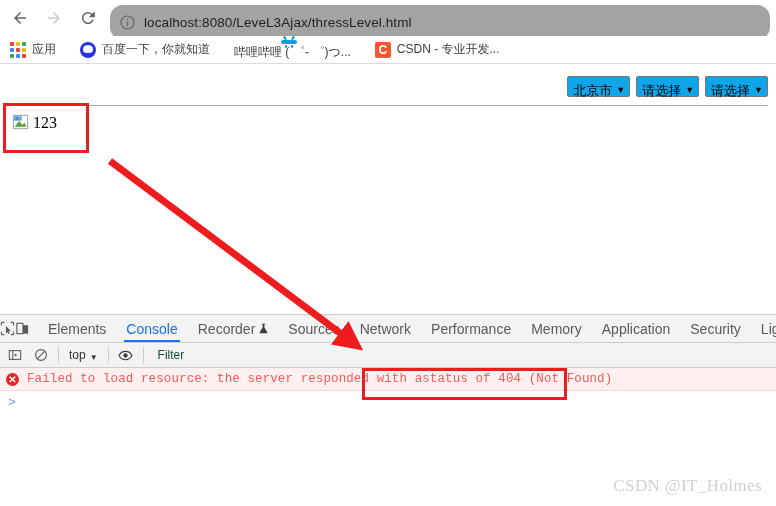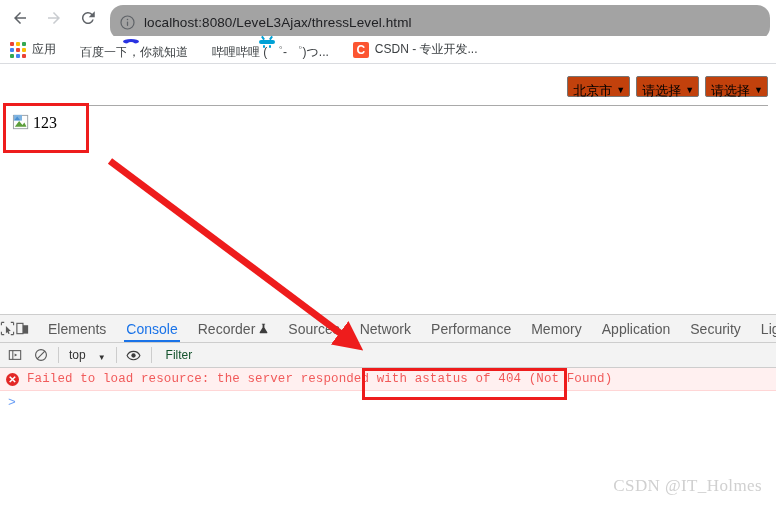--- a/index.html
+++ b/index.html
@@ -60,21 +60,21 @@
       font-weight:bold;line-height:16px;text-align:center;margin-right:6px;font-family:"Liberation Sans",sans-serif;}
 
   
   .page {
     position: absolute; left: 0; top: 64px; width: 776px; height: 250px;
     background: #ffffff; overflow: hidden;
   }
   .selects { position: absolute; right: 8px; top: 12px; display: flex; gap: 6px; }
   .sel {
     font-family: "Liberation Sans", sans-serif; font-size: 13px; color: #000;
-    background: #c2410c; border: 1px solid #767676; border-radius: 2px;
+    background: #0ea5e9; border: 1px solid #767676; border-radius: 2px;
     height: 21px; padding: 8px 4px 0 5px; display: flex; align-items: center; gap: 4px;
     line-height: 19px;
   }
   .sel .caret { font-size: 9px; color: #000; }
   .hr {
     position: absolute; left: 8px; top: 41px; width: 760px; height: 1px;
     background: #a9a9a9;
   }
   .broken-img {
     position: absolute; left: 12px; top: 49px;
@@ -101,21 +101,21 @@
     font-family: "Liberation Sans", sans-serif; white-space: nowrap;
   }
   .dt-tab.active { color: #1a73e8; }
   .dt-tab.active::after {
     content:""; position:absolute; left:8px; right:8px; bottom:0; height:2px; background:#1a73e8;
   }
   .dt-console-toolbar {
     height: 25px; background: #f3f3f3; border-bottom: 1px solid #cdcdcd;
     display: flex; align-items: center; padding-left: 2px;
   }
-  .dt-ctx { font-size: 12px; color: #333; display:flex; align-items:flex-end; gap:12px;
+  .dt-ctx { font-size: 12px; color: #333; display:flex; align-items:flex-end; gap:4px;
             padding: 0 6px; font-family:"Liberation Sans",sans-serif; }
   .dt-filter {
     font-size: 12px; color: #14532d; margin-left: 10px;
     font-family: "Liberation Sans", sans-serif;
   }
   .console-body { position: relative; }
   .err-row {
     height: 23px; background: #fff0f0; border-bottom: 1px solid #ffd6d6;
     display: flex; align-items: center; padding-left: 6px;
   }
@@ -190,21 +190,21 @@
         <i style="background:#4285f4"></i>
           <i style="background:#ea4335"></i>
           <i style="background:#fbbc04"></i>
         <i style="background:#34a853"></i>
           <i style="background:#4285f4"></i>
           <i style="background:#ea4335"></i>
       </span>
       <span class="bm-label">应用</span>
     </div>
 
-    <div class="bm" style="margin-left:12px;flex-direction:column;">
+    <div class="bm" style="margin-left:12px;">
       <span class="baidu-ico"></span>
       <span class="bm-label">百度一下，你就知道</span>
     </div>
 
     <div class="bm" style="margin-left:12px;flex-direction:column;">
       <span class="bili-ico">
         <span class="bili-eyes">
             <i style="left:1px"></i>
             <i style="right:1px"></i>
           </span>

